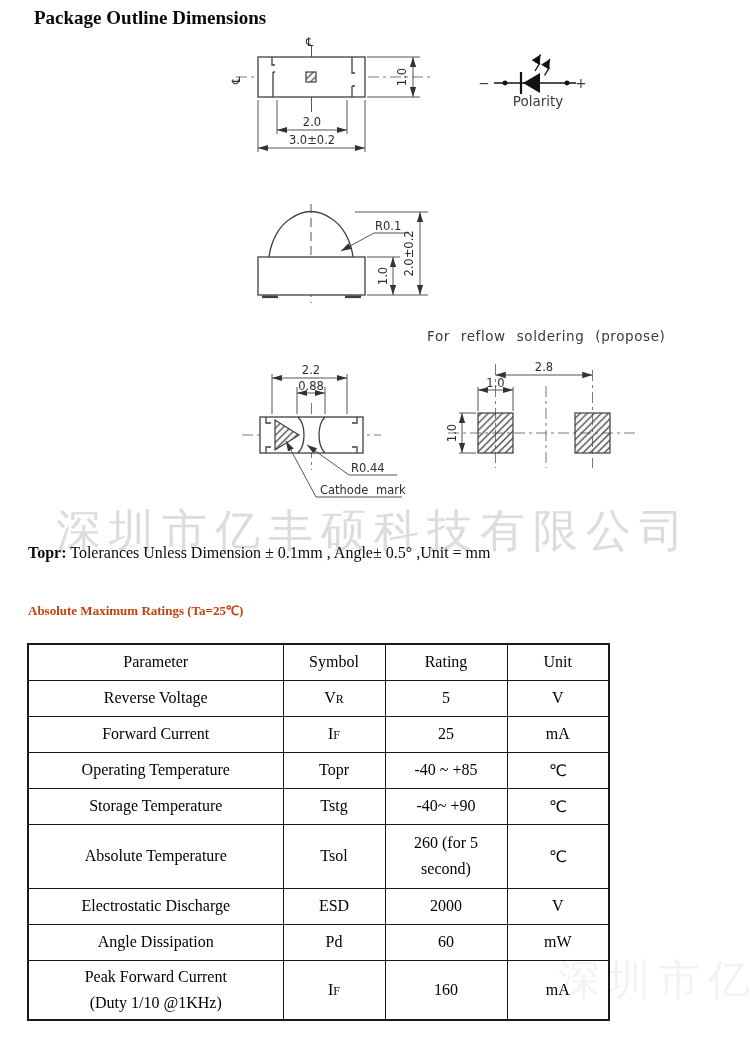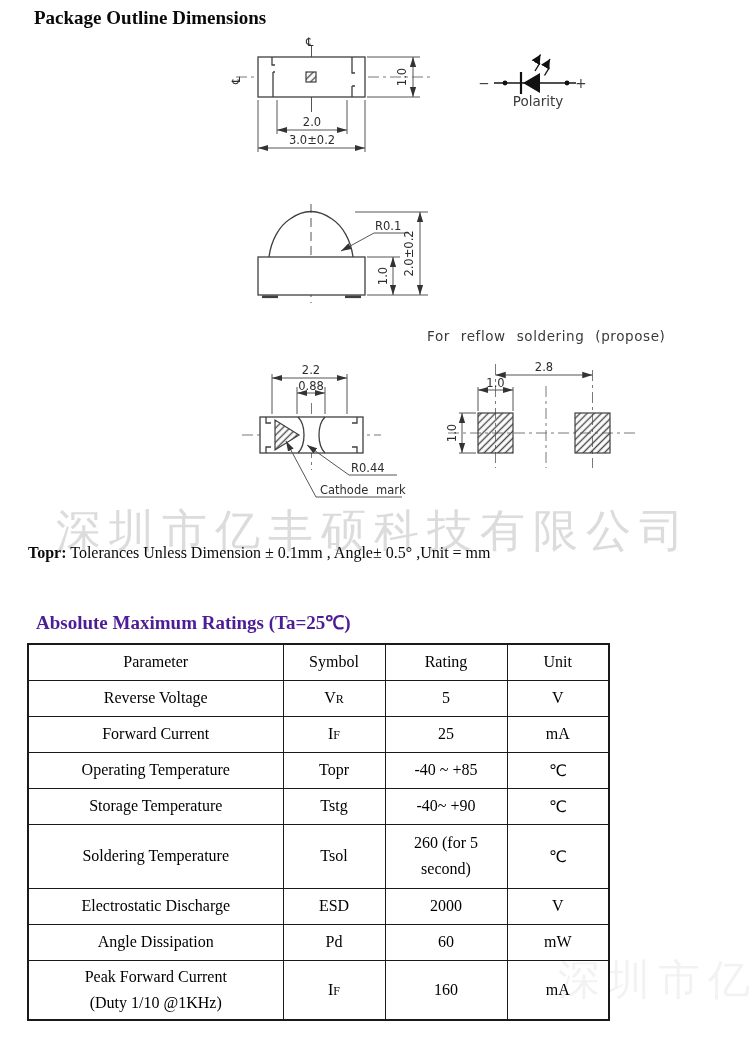--- a/index.html
+++ b/index.html
@@ -1,19 +1,19 @@
 <!DOCTYPE html>
 <html><head>
 <meta charset="utf-8">
 <style>
   html,body{margin:0;padding:0;background:#ffffff;}
   .page{position:relative;width:750px;height:1038px;background:#fff;overflow:hidden;
         font-family:"Liberation Serif",serif;color:#111;}
   h1.title{position:absolute;left:30px;top:3px;margin:4px;font-size:19px;font-weight:bold;color:#0a0a0a;}
-  h2.ratings-title{position:absolute;left:28px;top:601px;margin:8px;font-size:19px;font-weight:bold;color:#4c1d95;}
+  h2.ratings-title{position:absolute;left:28px;top:601px;margin:0;font-size:13px;font-weight:bold;color:#c2410c;}
   .notes{position:absolute;left:28px;top:544px;margin:0;font-size:16px;color:#0a0a0a;z-index:3;}
   .notes b{font-weight:bold;}
   .wm{position:absolute;white-space:nowrap;font-family:Liberation Serif, serif;pointer-events:none;}
   .wm-main{left:56px;top:501px;font-size:45px;letter-spacing:8px;color:#dcdcdc;z-index:0;}
   .wm-bottom{left:558px;top:952px;font-size:42px;letter-spacing:8px;color:rgba(0,0,0,0.05);z-index:4;}
   svg.drawing{position:absolute;left:0;top:0;z-index:1;}
 
   
   .ol{fill:none;stroke:#3f3f3f;stroke-width:1.3;}
   .olf{fill:#fff;stroke:#3f3f3f;stroke-width:1.3;}
@@ -201,21 +201,21 @@
         <td class="pre">-40 ~ +85</td>
         <td>℃</td>
       </tr>
       <tr class="rnorm">
         <td class="pre">Storage Temperature</td>
         <td><span>Tstg</span><span class="sub"></span></td>
         <td class="pre">-40~ +90</td>
         <td>℃</td>
       </tr>
       <tr class="rtall">
-        <td class="pre">Soldering Temperature</td>
+        <td class="pre">Absolute Temperature</td>
         <td><span>Tsol</span><span class="sub"></span></td>
         <td class="pre">260 (for 5
 second)</td>
         <td>℃</td>
       </tr>
       <tr class="rnorm">
         <td class="pre">Electrostatic Discharge</td>
         <td><span>ESD</span><span class="sub"></span></td>
         <td class="pre">2000</td>
         <td>V</td>

